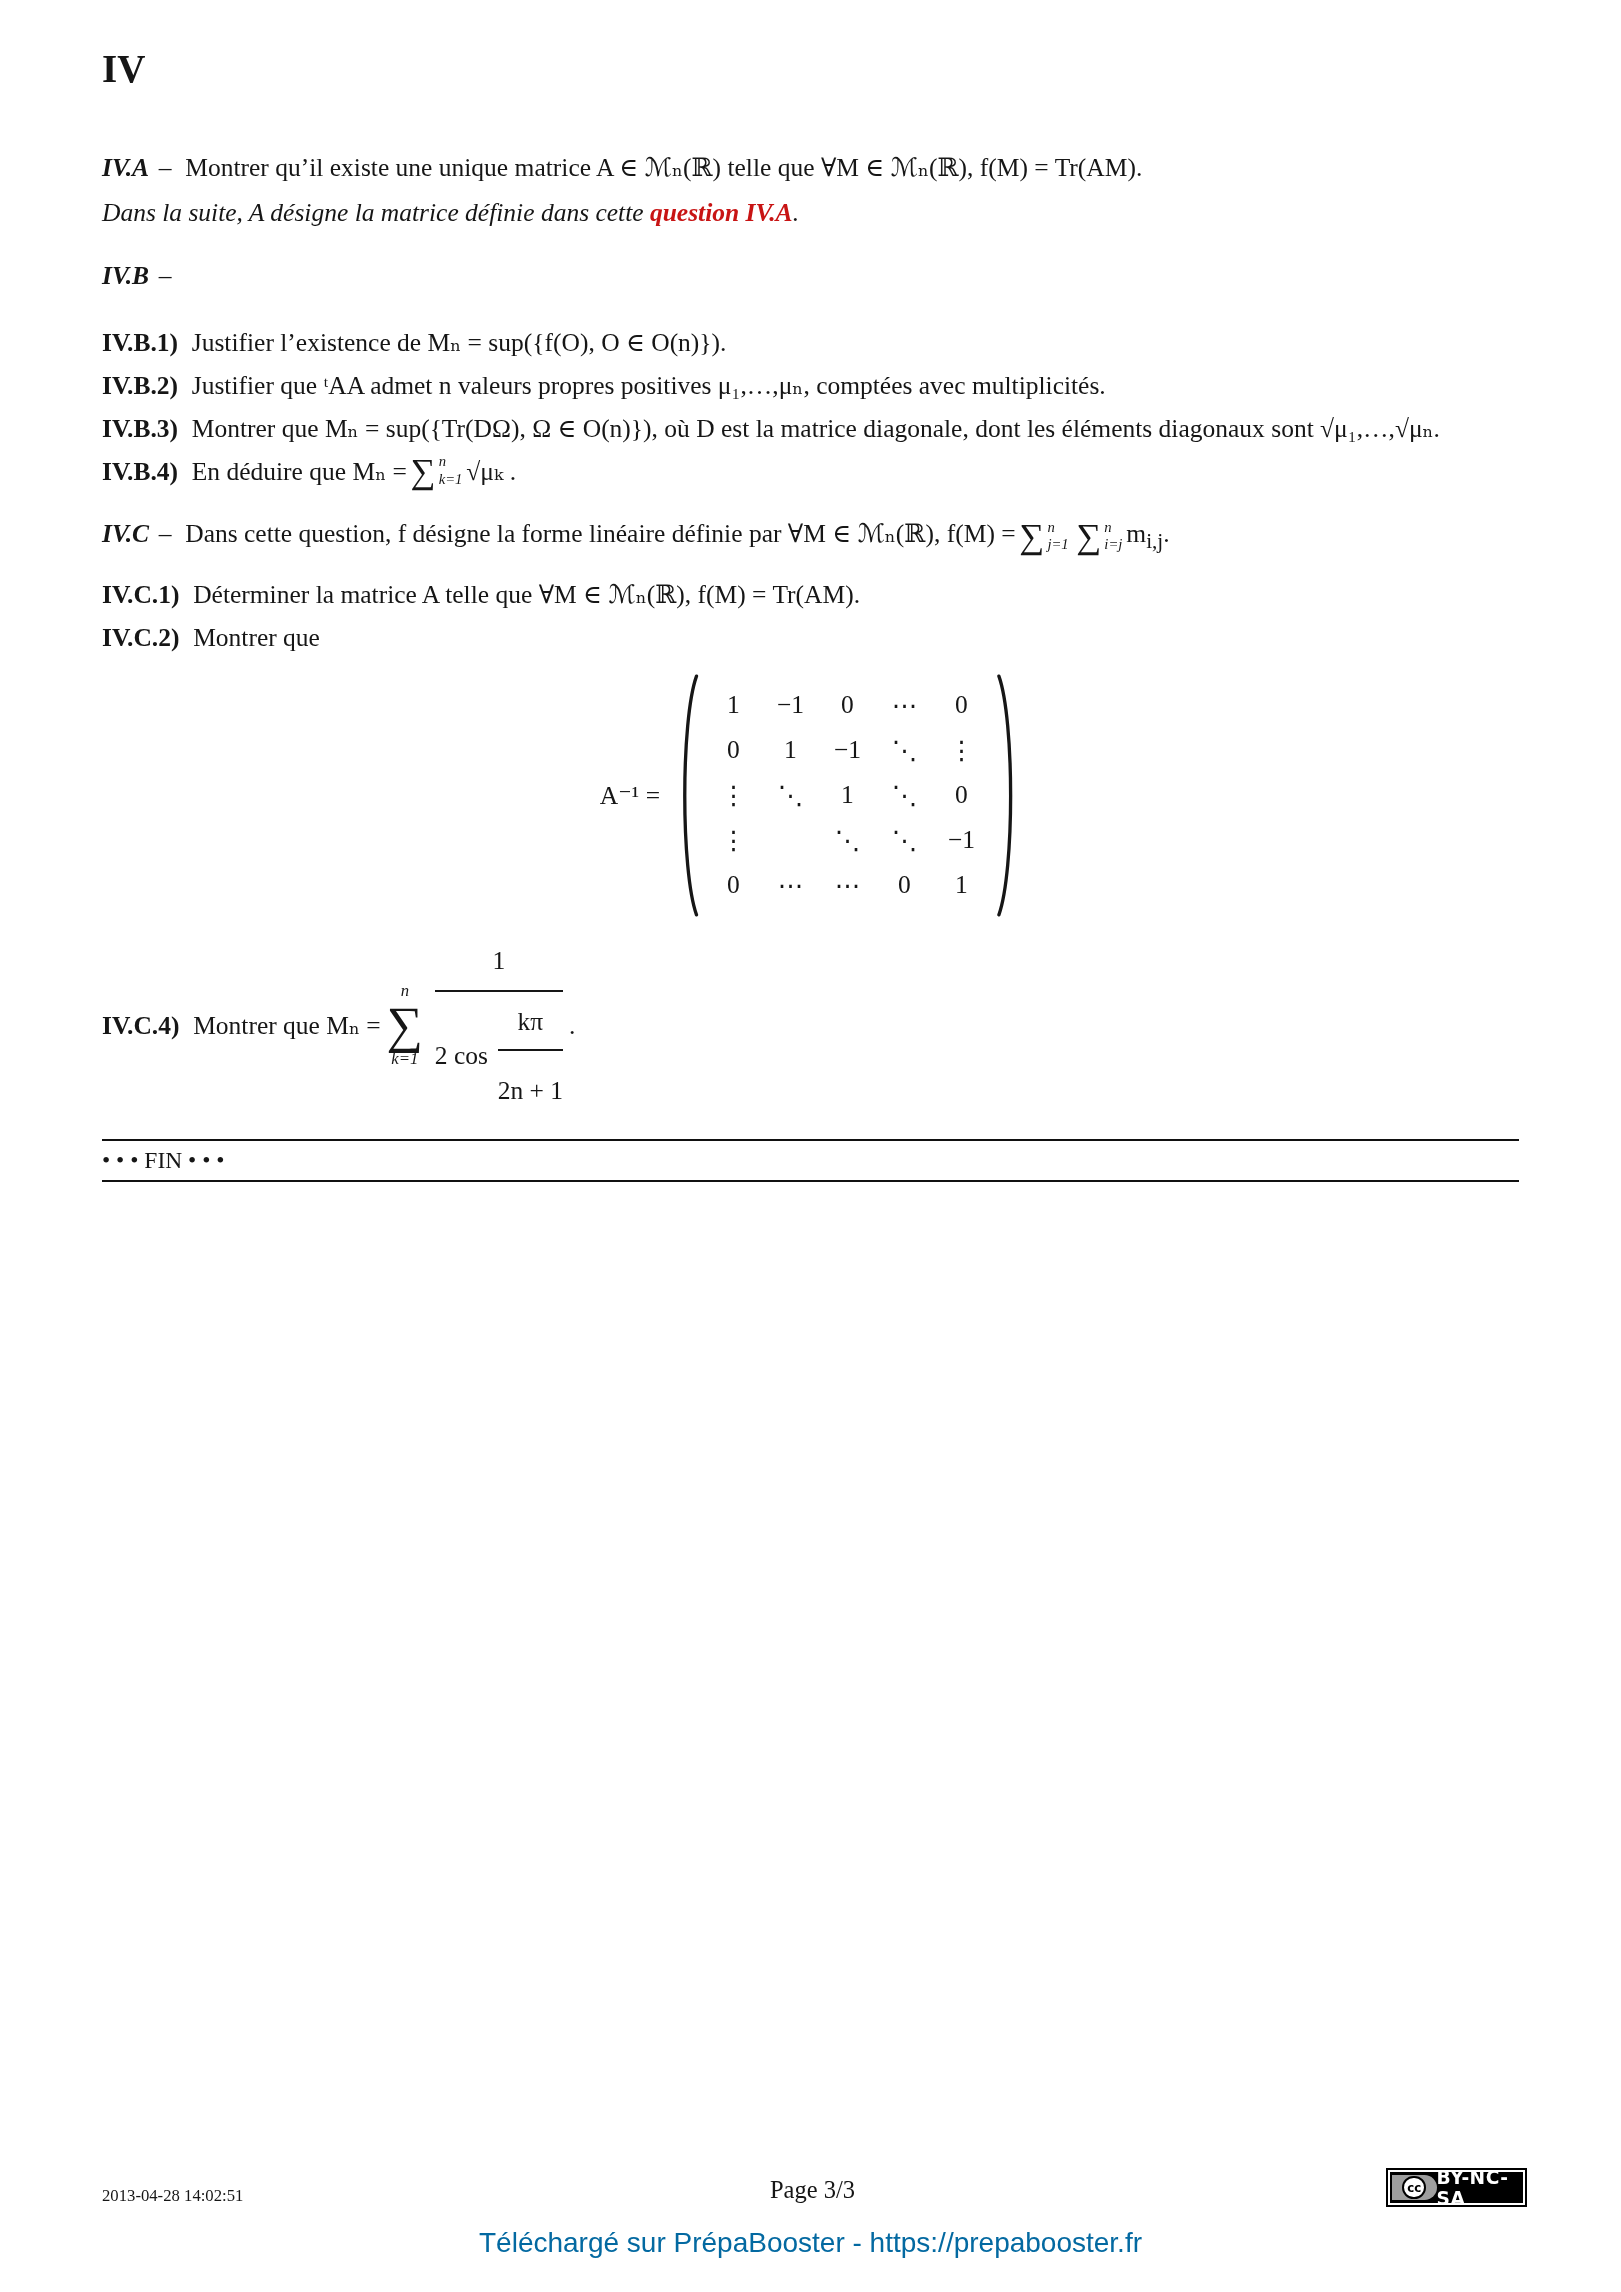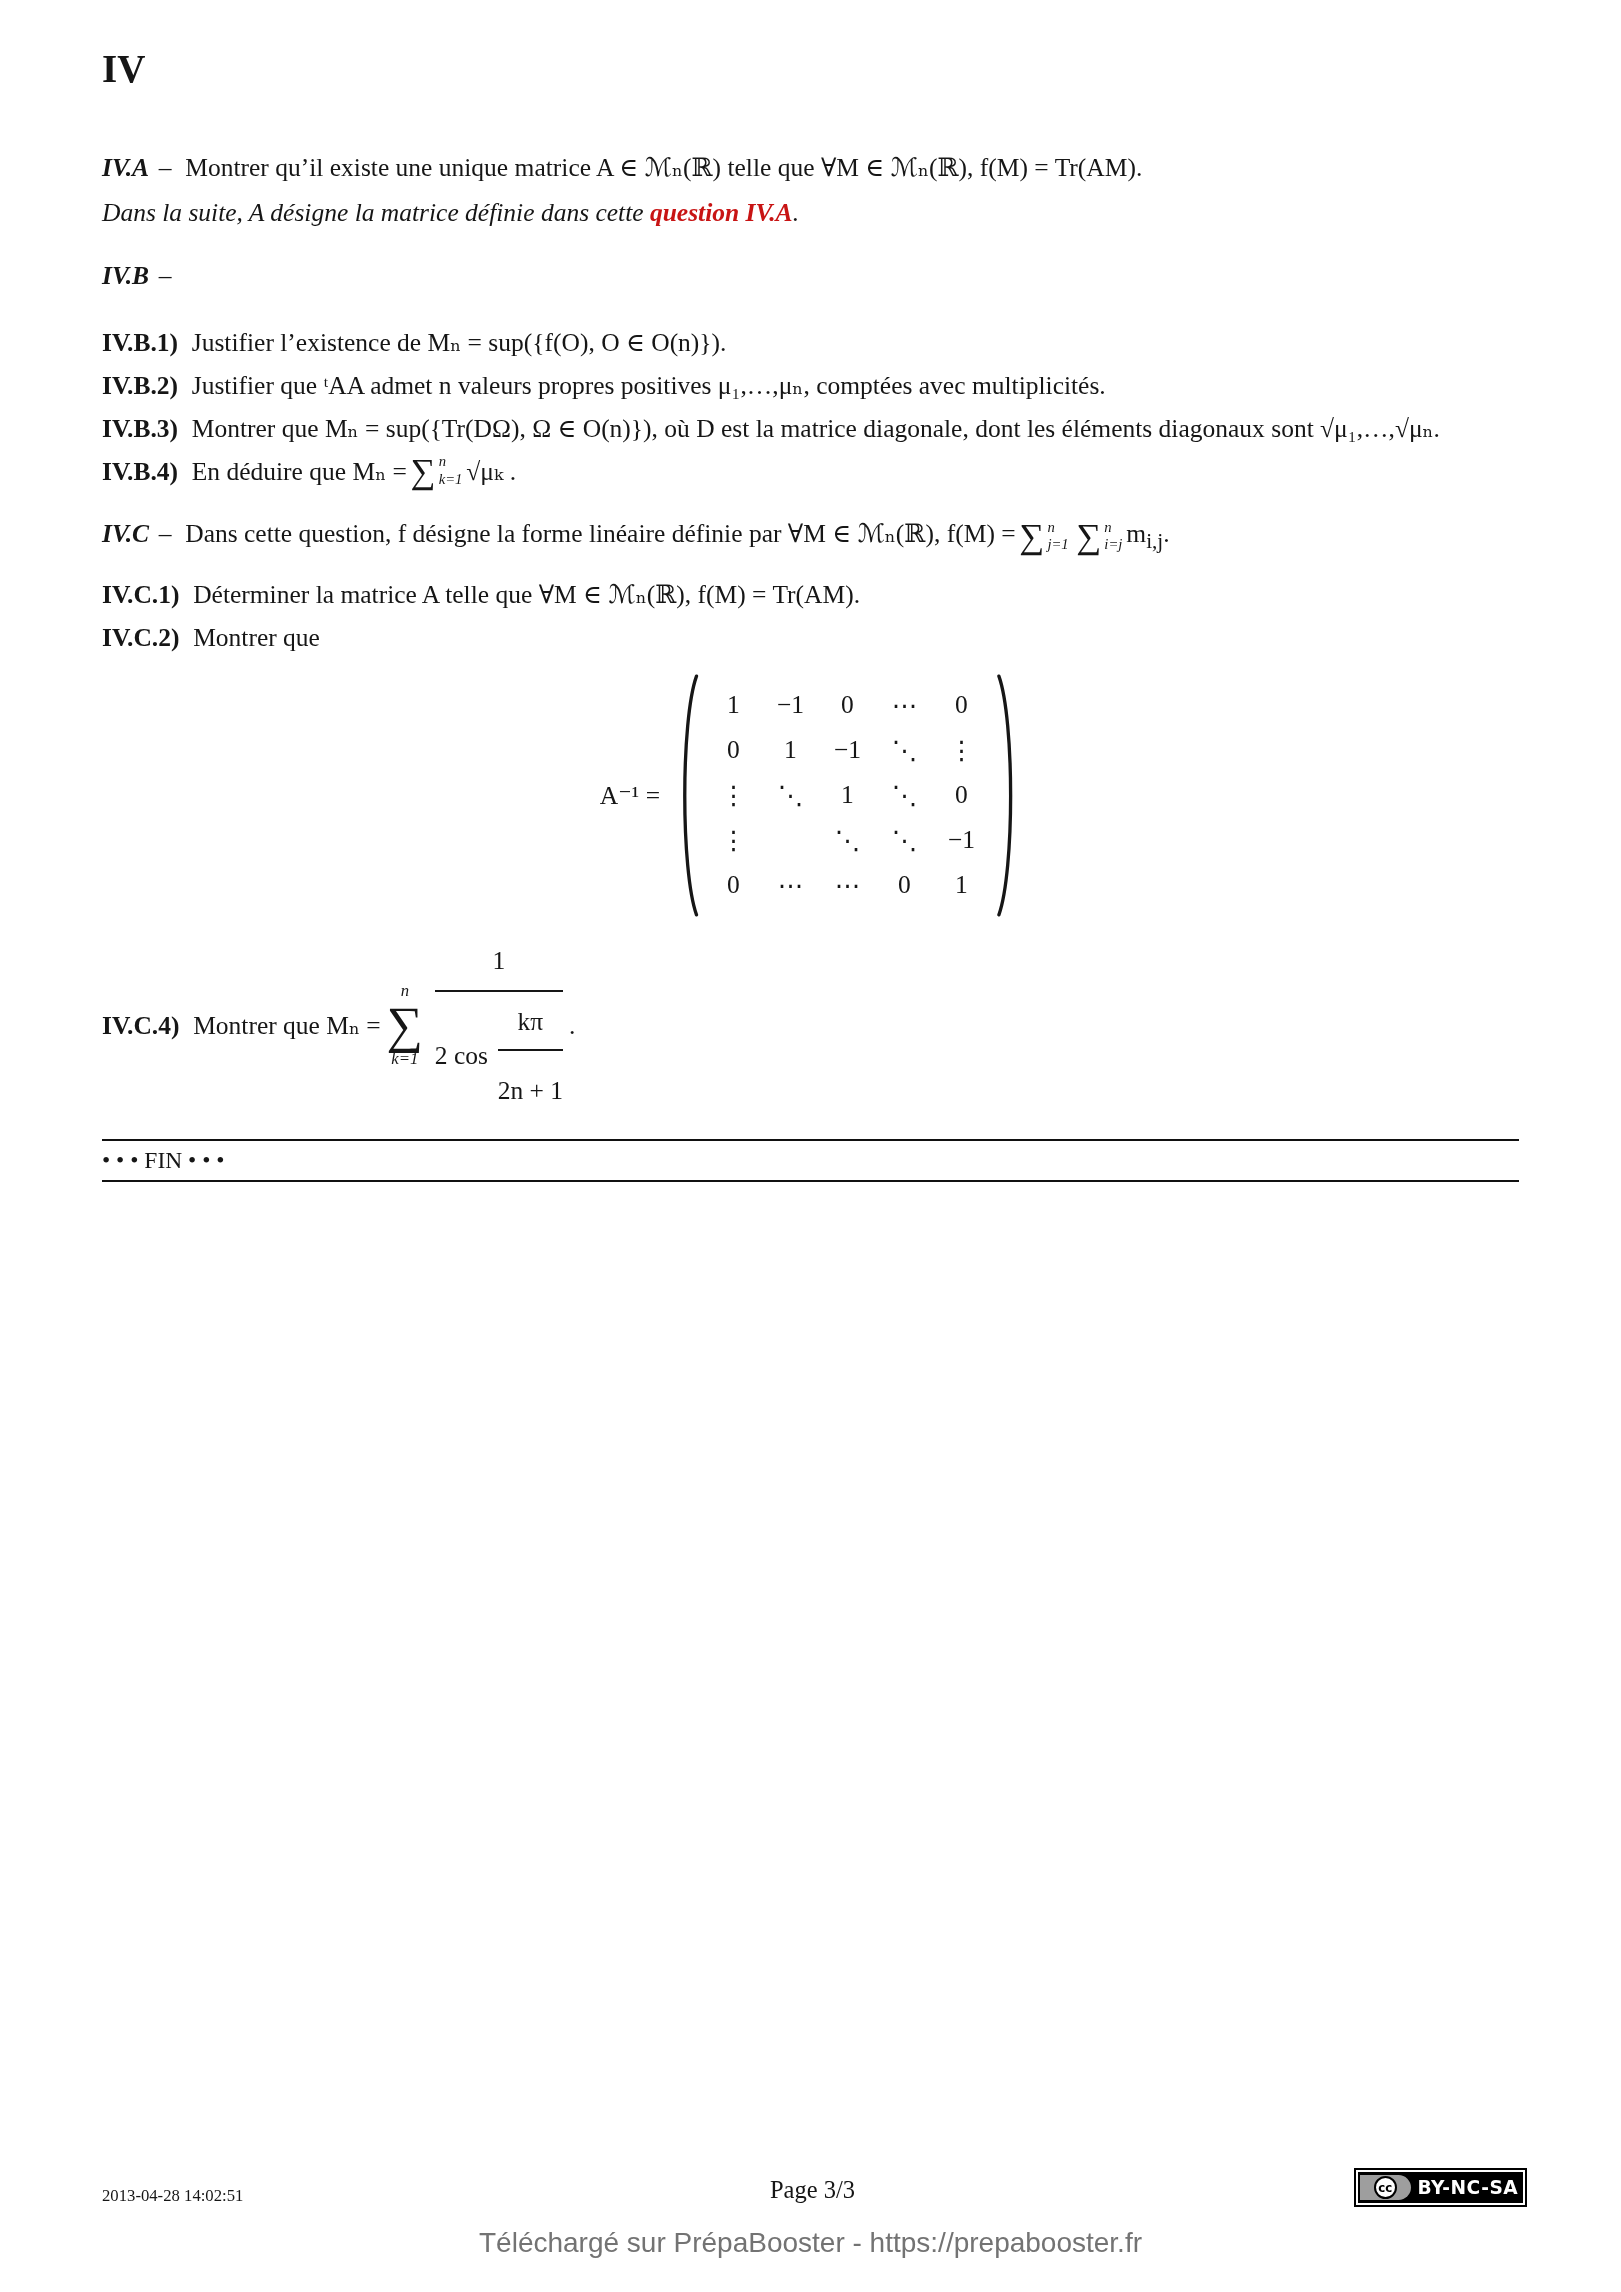--- a/index.html
+++ b/index.html
@@ -61,33 +61,33 @@
 
   
   .fin-sep { margin-top:27.4px; }
   .fin-rule { height:2px; background:#111; }
   .fin-text { text-align:left; font-size:23.5px; line-height:39px; }
 
   
   .footer-row { position:absolute; left:102px; right:98px; top:2172px; height:43px; }
   .f-timestamp { position:absolute; left:0; top:13.7px; font-size:16.7px; }
   .f-page { position:absolute; left:50%; transform:translateX(-50%); top:3.9px; font-size:24.5px; }
-  .cc-badge { position:absolute; right:-3.9px; top:-3.9px; width:173px; height:39px;
+  .cc-badge { position:absolute; right:-3.9px; top:-3.9px; width:141px; height:39px;
               box-sizing:border-box; background:#000; border:2.9px solid #000;
               box-shadow:inset 0 0 0 2px #fff; display:flex; align-items:center; }
   .cc-left { width:51px; height:25.5px; background:#9e9e9e; border-radius:0 12.7px 12.7px 0;
              display:flex; align-items:center; justify-content:center; margin-left:3.9px; }
   .cc-circle { width:23.5px; height:23.5px; box-sizing:border-box; background:#fff; border:2.5px solid #000;
                border-radius:50%; color:#000; font-weight:bold; font-size:11.8px;
                display:flex; align-items:center; justify-content:center;
                font-family:"DejaVu Sans","Liberation Sans",sans-serif; }
   .cc-text { color:#fff; font-weight:bold; font-size:18.6px; letter-spacing:0.5px; margin:0 auto;
              font-family:"DejaVu Sans","Liberation Sans",sans-serif; }
   .download-note { position:absolute; left:0; width:1621px; top:2227px; text-align:center;
-                   font-family:"Liberation Sans","DejaVu Sans",sans-serif; font-size:28px; color:#737373; }
+                   font-family:"Liberation Sans","DejaVu Sans",sans-serif; font-size:28px; color:#0369a1; }
 </style>
 </head>
 <body>
 
 <div class="page">
   <div class="content">
 
     <h1 class="sec-title">IV</h1>
 
 

